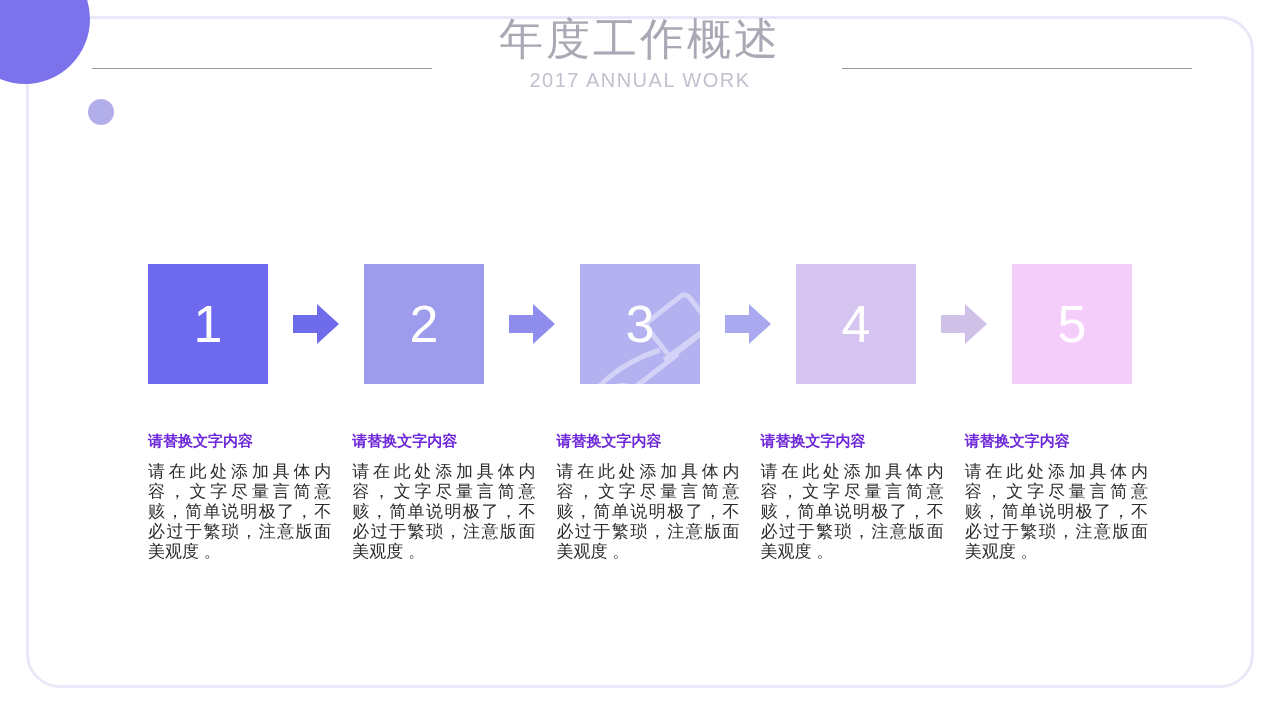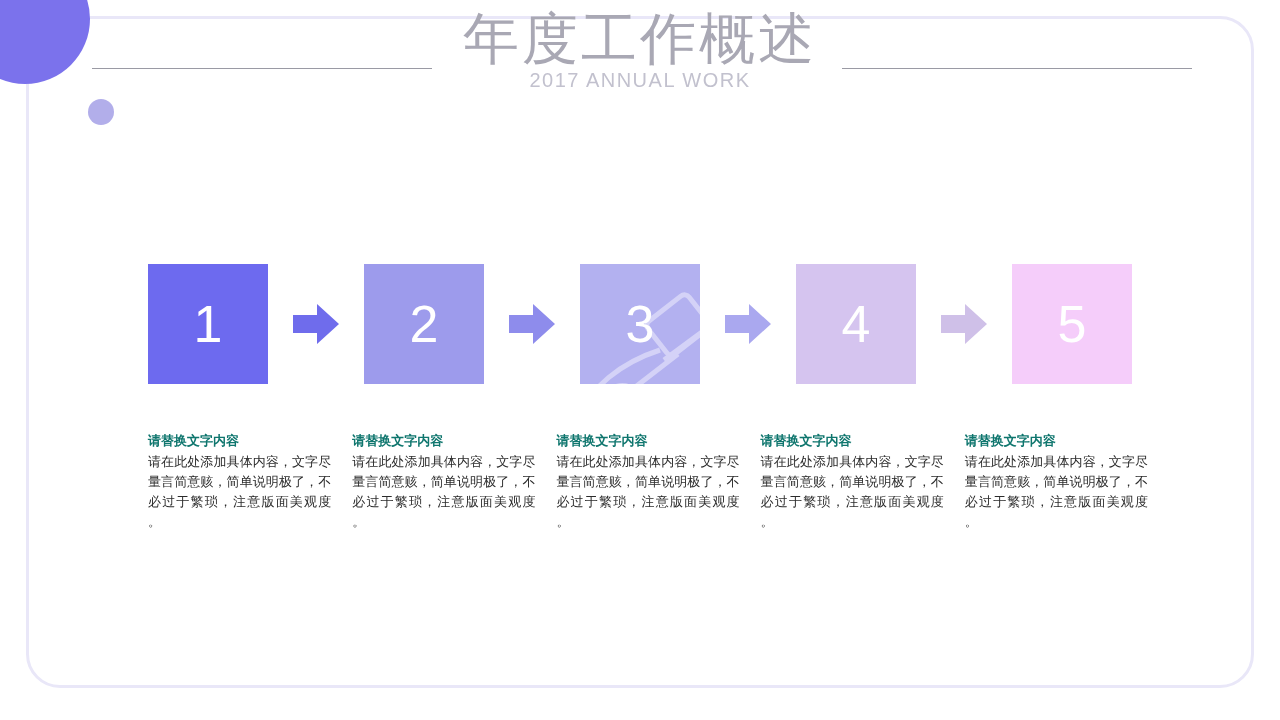--- a/index.html
+++ b/index.html
@@ -71,21 +71,21 @@
   .header-rule.right { left: 842px; width: 350px; }
 
   .header-titles {
     position: absolute;
     left: 440px;
     top: 0;
     width: 400px;
     text-align: center;
   }
   .title-cn {
-    font-size: 56px;
+    font-size: 44px;
     line-height: 50px;
     letter-spacing: 3px;
     color: #a9a8b4;
     font-weight: 400;
     white-space: nowrap;
   }
   .title-en {
     font-size: 20px;
     line-height: 24px;
     letter-spacing: 1.5px;
@@ -138,28 +138,29 @@
     top: 430px;
     width: 1000px;
     display: flex;
   }
   .text-col {
     width: 190px;
     margin-right: 21px;
   }
   .text-col:last-child { margin-right: 0; }
   .col-heading {
-    font-size: 13px;
+    font-size: 15px;
     line-height: 22px;
     font-weight: bold;
-    color: #0f766e;
+    color: #6d28d9;
+    margin-bottom: 10px;
     white-space: nowrap;
   }
   .col-body {
-    font-size: 13px;
+    font-size: 17px;
     line-height: 20px;
     color: #2b2b2b;
     text-align: justify;
   }
 
   
   .watermark {
     position: absolute;
     left: 560px;
     top: 268px;

